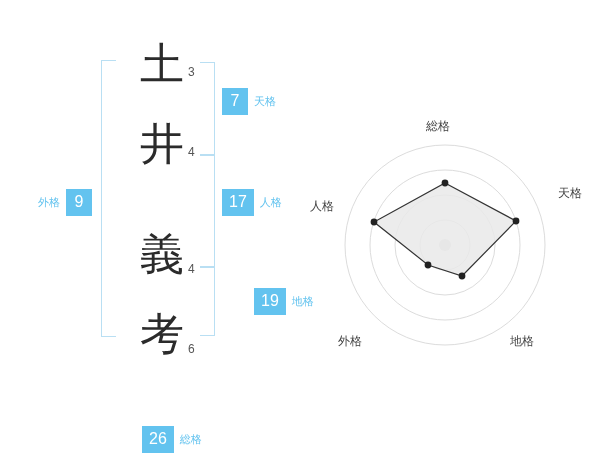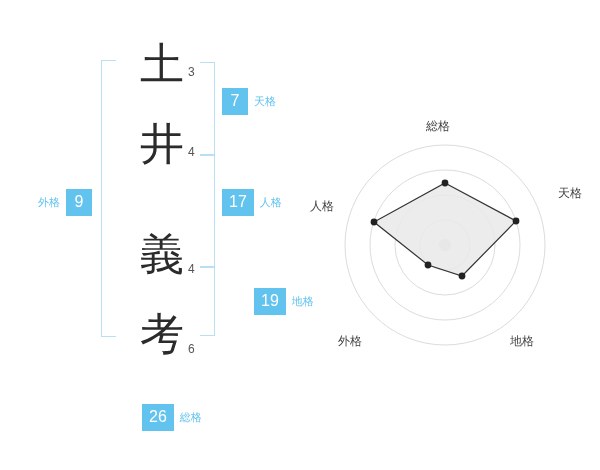--- a/index.html
+++ b/index.html
@@ -144,21 +144,21 @@
     <div class="badge" style="left:222px; top:288px;margin-left:32px;">
       <span class="num">19</span>
       <span class="lbl">地格</span>
     </div>
 
     <div class="badge left-label" style="left:38px; top:189px;">
       <span class="lbl">外格</span>
       <span class="num">9</span>
     </div>
 
-    <div class="badge" style="left:142px; top:404px;">
+    <div class="badge" style="left:142px; top:426px;">
       <span class="num">26</span>
       <span class="lbl">総格</span>
     </div>
 
   </div>
 
   <div class="chart-panel">
 
     <svg width="300" height="470" viewBox="0 0 300 470">
 

